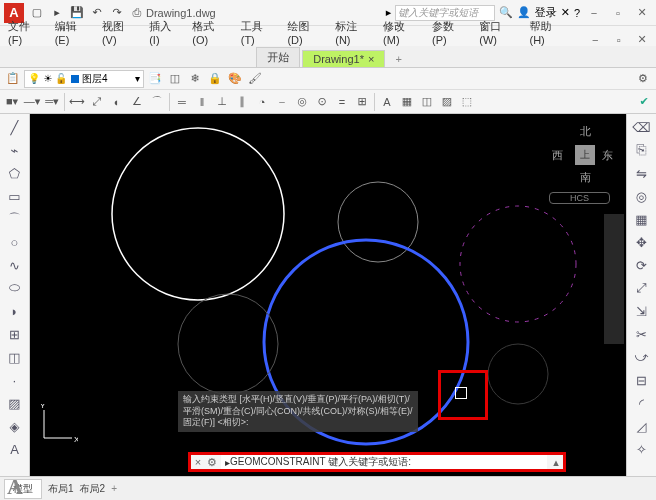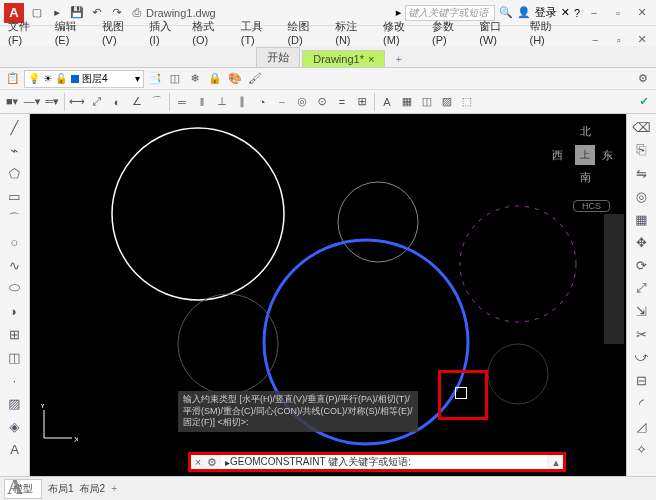--- a/index.html
+++ b/index.html
@@ -4,21 +4,21 @@
 <style>
 * { margin: 0; padding: 0; box-sizing: border-box; font-family: "Microsoft YaHei", sans-serif; }
 body { width: 656px; height: 500px; background: #f0f0f0; overflow: hidden; font-size: 11px; }
 
 .titlebar { height: 26px; background: #f5f5f5; display: flex; align-items: center; border-bottom: 1px solid #ddd; }
 .app-icon { width: 20px; height: 20px; background: #d52b1e; color: #fff; display: flex; align-items: center; justify-content: center; font-weight: bold; margin: 0 4px; font-size: 13px; }
 .qat { display: flex; gap: 2px; }
 .qat div { width: 18px; height: 18px; display: flex; align-items: center; justify-content: center; color: #444; }
 .title-center { flex: 1; color: #555; }
 .title-right { display: flex; align-items: center; gap: 4px; padding-right: 4px; }
-.sbox { width: 90px; height: 16px; background: #fff; border: 1px solid #ccc; font-size: 10px; color: #999; padding: 0 2px; font-style: italic; }
+.sbox { width: 100px; height: 16px; background: #fff; border: 1px solid #ccc; font-size: 10px; color: #999; padding: 0 2px; font-style: italic; }
 .winbtn { width: 20px; text-align: center; color: #666; }
 
 .menubar { height: 20px; background: #f5f5f5; display: flex; align-items: flex-end; padding: 0 4px; gap: 4px; font-size: 11px; color: #333; }
 .menubar span { padding: 0 4px; }
 
 .filetabs { height: 22px; background: #f0f0f0; display: flex; align-items: flex-end; padding-left: 10px; gap: 2px; border-bottom: 1px solid #ccc; justify-content: center; }
 .ftab { padding: 2px 10px; background: #bef264; border: 1px solid #ccc; border-bottom: none; font-size: 11px; color: #444; display: flex; gap: 4px; }
 .ftab.dim { background: #e8e8e8; }
 .plus { padding: 2px 8px; color: #888; }
 
@@ -36,21 +36,21 @@
 .lefttool div, .righttool > div { height: 22px; display: flex; align-items: center; justify-content: center; color: #556; font-size: 13px; }
 .canvas { flex: 1; background: #000; position: relative; overflow: hidden; }
 .righttool { width: 30px; background: #f5f5f5; display: flex; flex-direction: column; border-left: 1px solid #ccc; padding-top: 2px; overflow: hidden; gap: 1px; }
 
 .viewcube { position: absolute; top: 6px; right: 6px; width: 70px; height: 70px; color: #aaa; font-size: 11px; }
 .viewcube .sq { position: absolute; left: 25px; top: 25px; width: 20px; height: 20px; background: #999; display: flex; align-items: center; justify-content: center; color: #333; font-size: 10px; }
 .viewcube .n { position: absolute; left: 30px; top: 4px; }
 .viewcube .s { position: absolute; left: 30px; top: 50px; }
 .viewcube .w { position: absolute; left: 2px; top: 28px; }
 .viewcube .e { position: absolute; left: 52px; top: 28px; }
-.hcs { position: absolute; top: 86px; right: 16px; color: #888; font-size: 9px; border: 1px solid #666; padding: 0 8px; border-radius: 4px; }
+.hcs { position: absolute; top: 78px; right: 16px; color: #888; font-size: 9px; border: 1px solid #666; padding: 0 20px; border-radius: 4px; }
 .navbar { position: absolute; top: 100px; right: 2px; width: 20px; height: 130px; background: rgba(80,80,80,0.5); }
 
 .ucs { position: absolute; left: 8px; bottom: 30px; color: #fff; font-size: 10px; }
 .tooltip { position: absolute; left: 148px; bottom: 44px; background: rgba(60,60,60,0.85); color: #ccc; font-size: 9px; padding: 3px 5px; line-height: 1.3; max-width: 240px; }
 .redbox1 { position: absolute; left: 408px; top: 256px; width: 50px; height: 50px; border: 3px solid #e40000; }
 .cursor-pick { position: absolute; left: 425px; top: 273px; width: 12px; height: 12px; border: 1px solid #fff; }
 
 .cmdwrap { position: absolute; left: 158px; right: 60px; bottom: 4px; height: 20px; border: 3px solid #e40000; background: #f5f5f5; display: flex; align-items: center; }
 .cmdline { flex: 1; background: #fff; margin: 0 2px; height: 14px; font-size: 10px; padding: 0 4px; display: flex; align-items: center; color: #333; }
 .cmdx { width: 14px; text-align: center; color: #666; }

